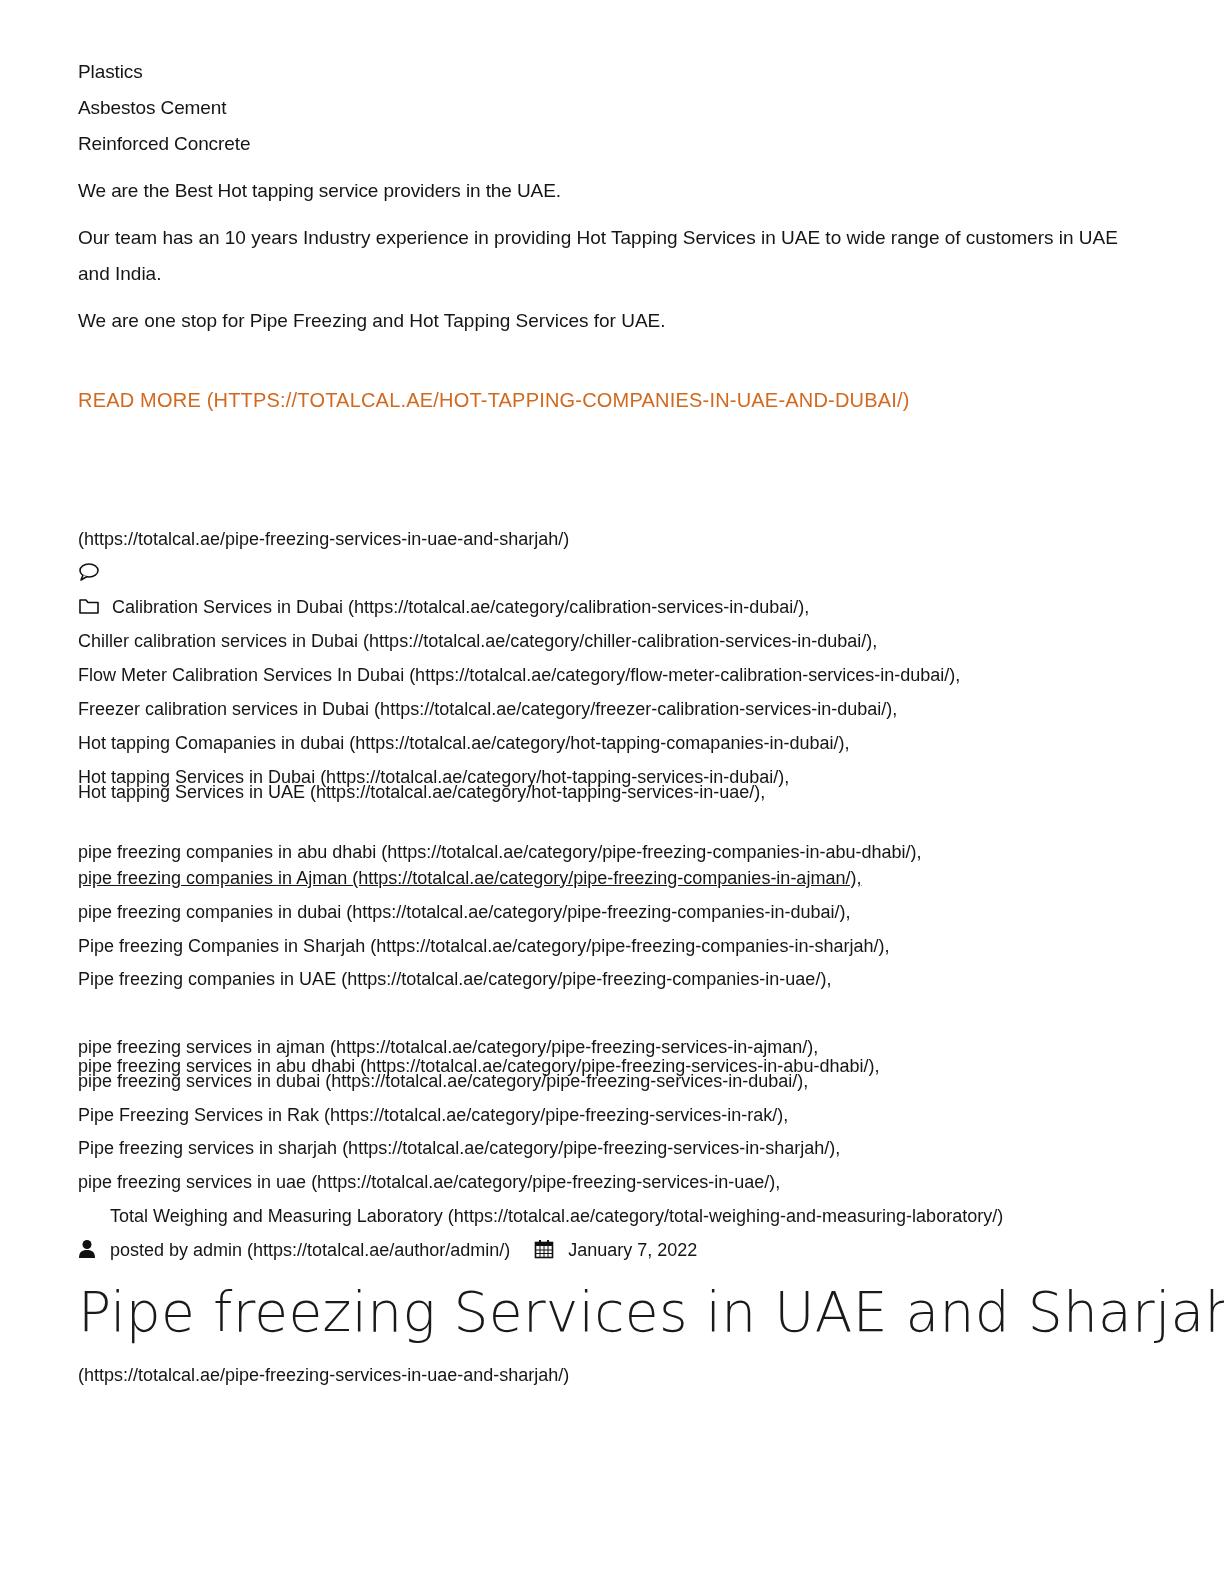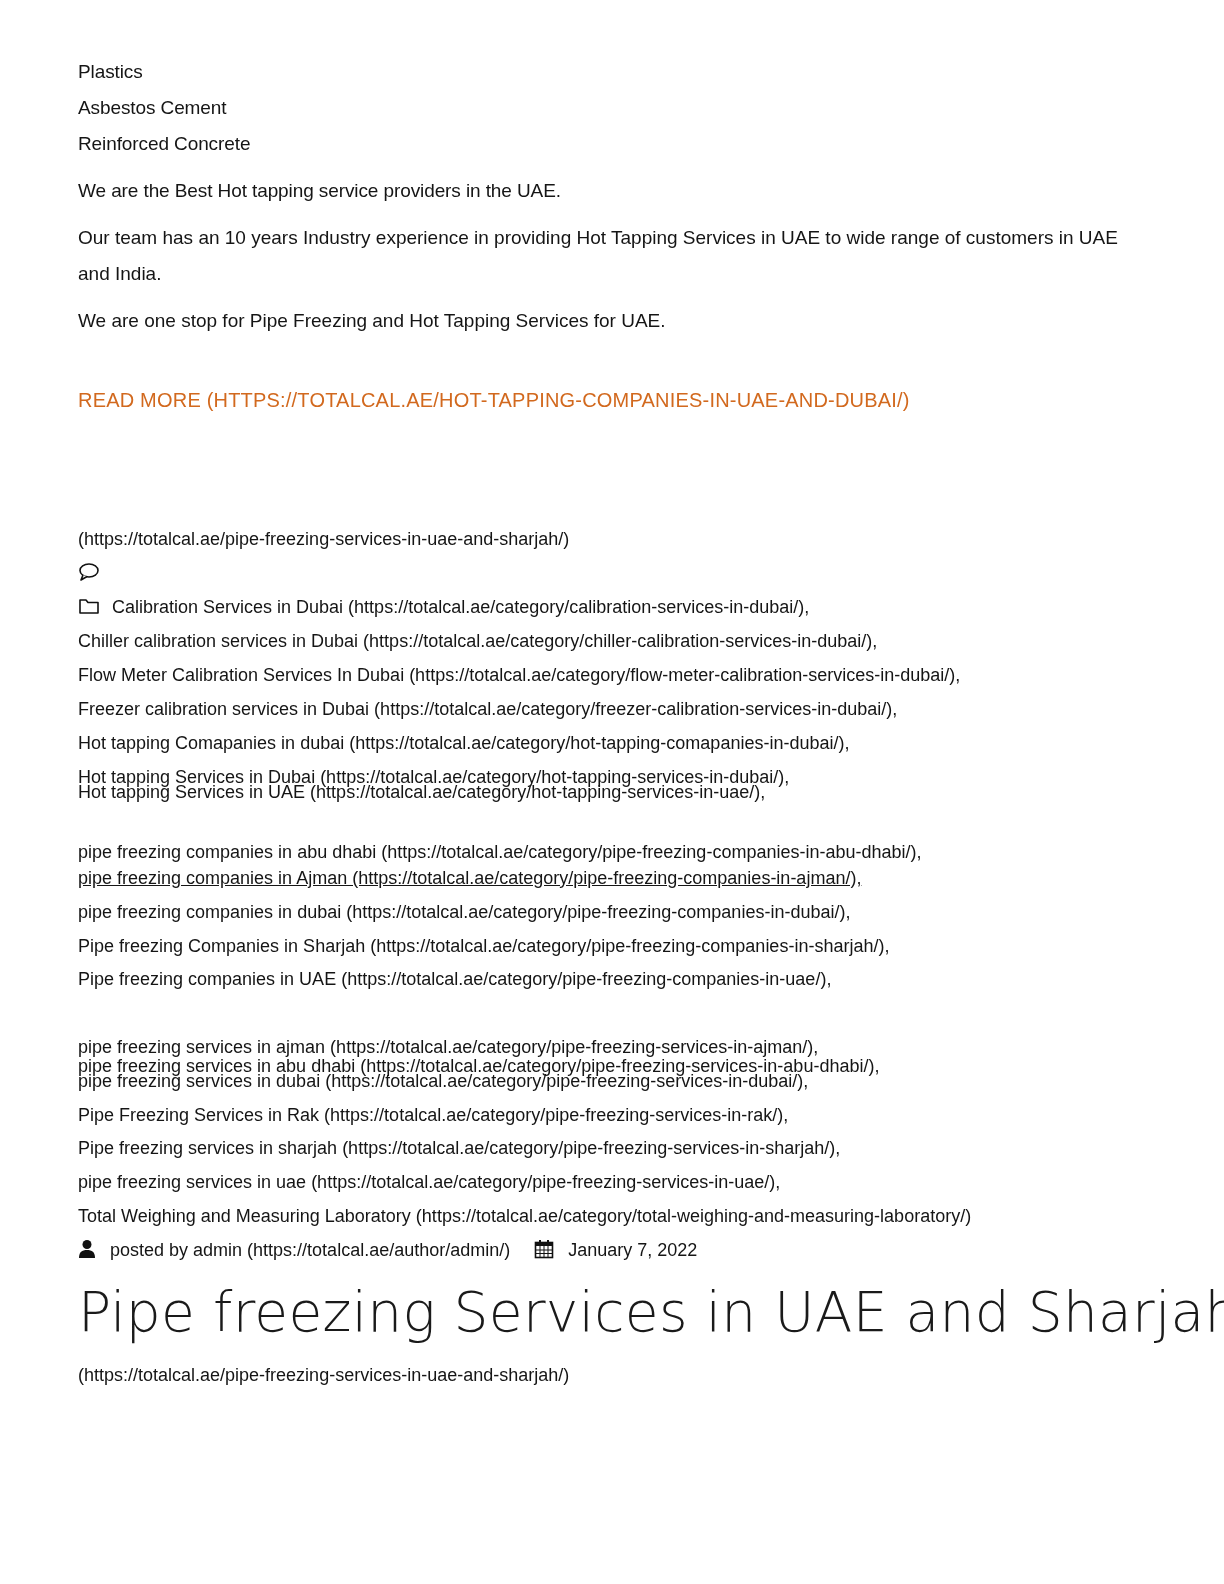--- a/index.html
+++ b/index.html
@@ -115,21 +115,21 @@
   <div class="abs meta-line cat-line" style="top:866px;text-decoration:underline;">pipe freezing companies in Ajman (https://totalcal.ae/category/pipe-freezing-companies-in-ajman/),</div>
   <div class="abs meta-line cat-line" style="top:900px;">pipe freezing companies in dubai (https://totalcal.ae/category/pipe-freezing-companies-in-dubai/),</div>
   <div class="abs meta-line cat-line" style="top:934px;">Pipe freezing Companies in Sharjah (https://totalcal.ae/category/pipe-freezing-companies-in-sharjah/),</div>
   <div class="abs meta-line cat-line" style="top:967px;">Pipe freezing companies in UAE (https://totalcal.ae/category/pipe-freezing-companies-in-uae/),</div>
   <div class="abs meta-line cat-line" style="top:1054px;text-align:right;">pipe freezing services in abu dhabi (https://totalcal.ae/category/pipe-freezing-services-in-abu-dhabi/),</div>
   <div class="abs meta-line cat-line" style="top:1035px;">pipe freezing services in ajman (https://totalcal.ae/category/pipe-freezing-services-in-ajman/),</div>
   <div class="abs meta-line cat-line" style="top:1069px;">pipe freezing services in dubai (https://totalcal.ae/category/pipe-freezing-services-in-dubai/),</div>
   <div class="abs meta-line cat-line" style="top:1103px;">Pipe Freezing Services in Rak (https://totalcal.ae/category/pipe-freezing-services-in-rak/),</div>
   <div class="abs meta-line cat-line" style="top:1136px;">Pipe freezing services in sharjah (https://totalcal.ae/category/pipe-freezing-services-in-sharjah/),</div>
   <div class="abs meta-line cat-line" style="top:1170px;">pipe freezing services in uae (https://totalcal.ae/category/pipe-freezing-services-in-uae/),</div>
-  <div class="abs meta-line cat-line" style="top:1204px;">Total Weighing and Measuring Laboratory (https://totalcal.ae/category/total-weighing-and-measuring-laboratory/)</div>
+  <div class="abs meta-line cat-line" style="top:1204px;margin-left:32px;">Total Weighing and Measuring Laboratory (https://totalcal.ae/category/total-weighing-and-measuring-laboratory/)</div>
 
   <div class="abs meta-line" style="top:1238px;text-align:right;">
     <span>
       <span class="icon" style="width:18px; margin-right:14px;">
         <svg width="18" height="20" viewBox="0 0 18 20">
           <circle cx="9" cy="5.5" r="4.5" fill="#111"></circle>
           <path d="M1 19 C1 13 4 11 9 11 C14 11 17 13 17 19 Z" fill="#111"></path>
         </svg>
       </span><span>posted by admin (https://totalcal.ae/author/admin/)</span>
     </span>

